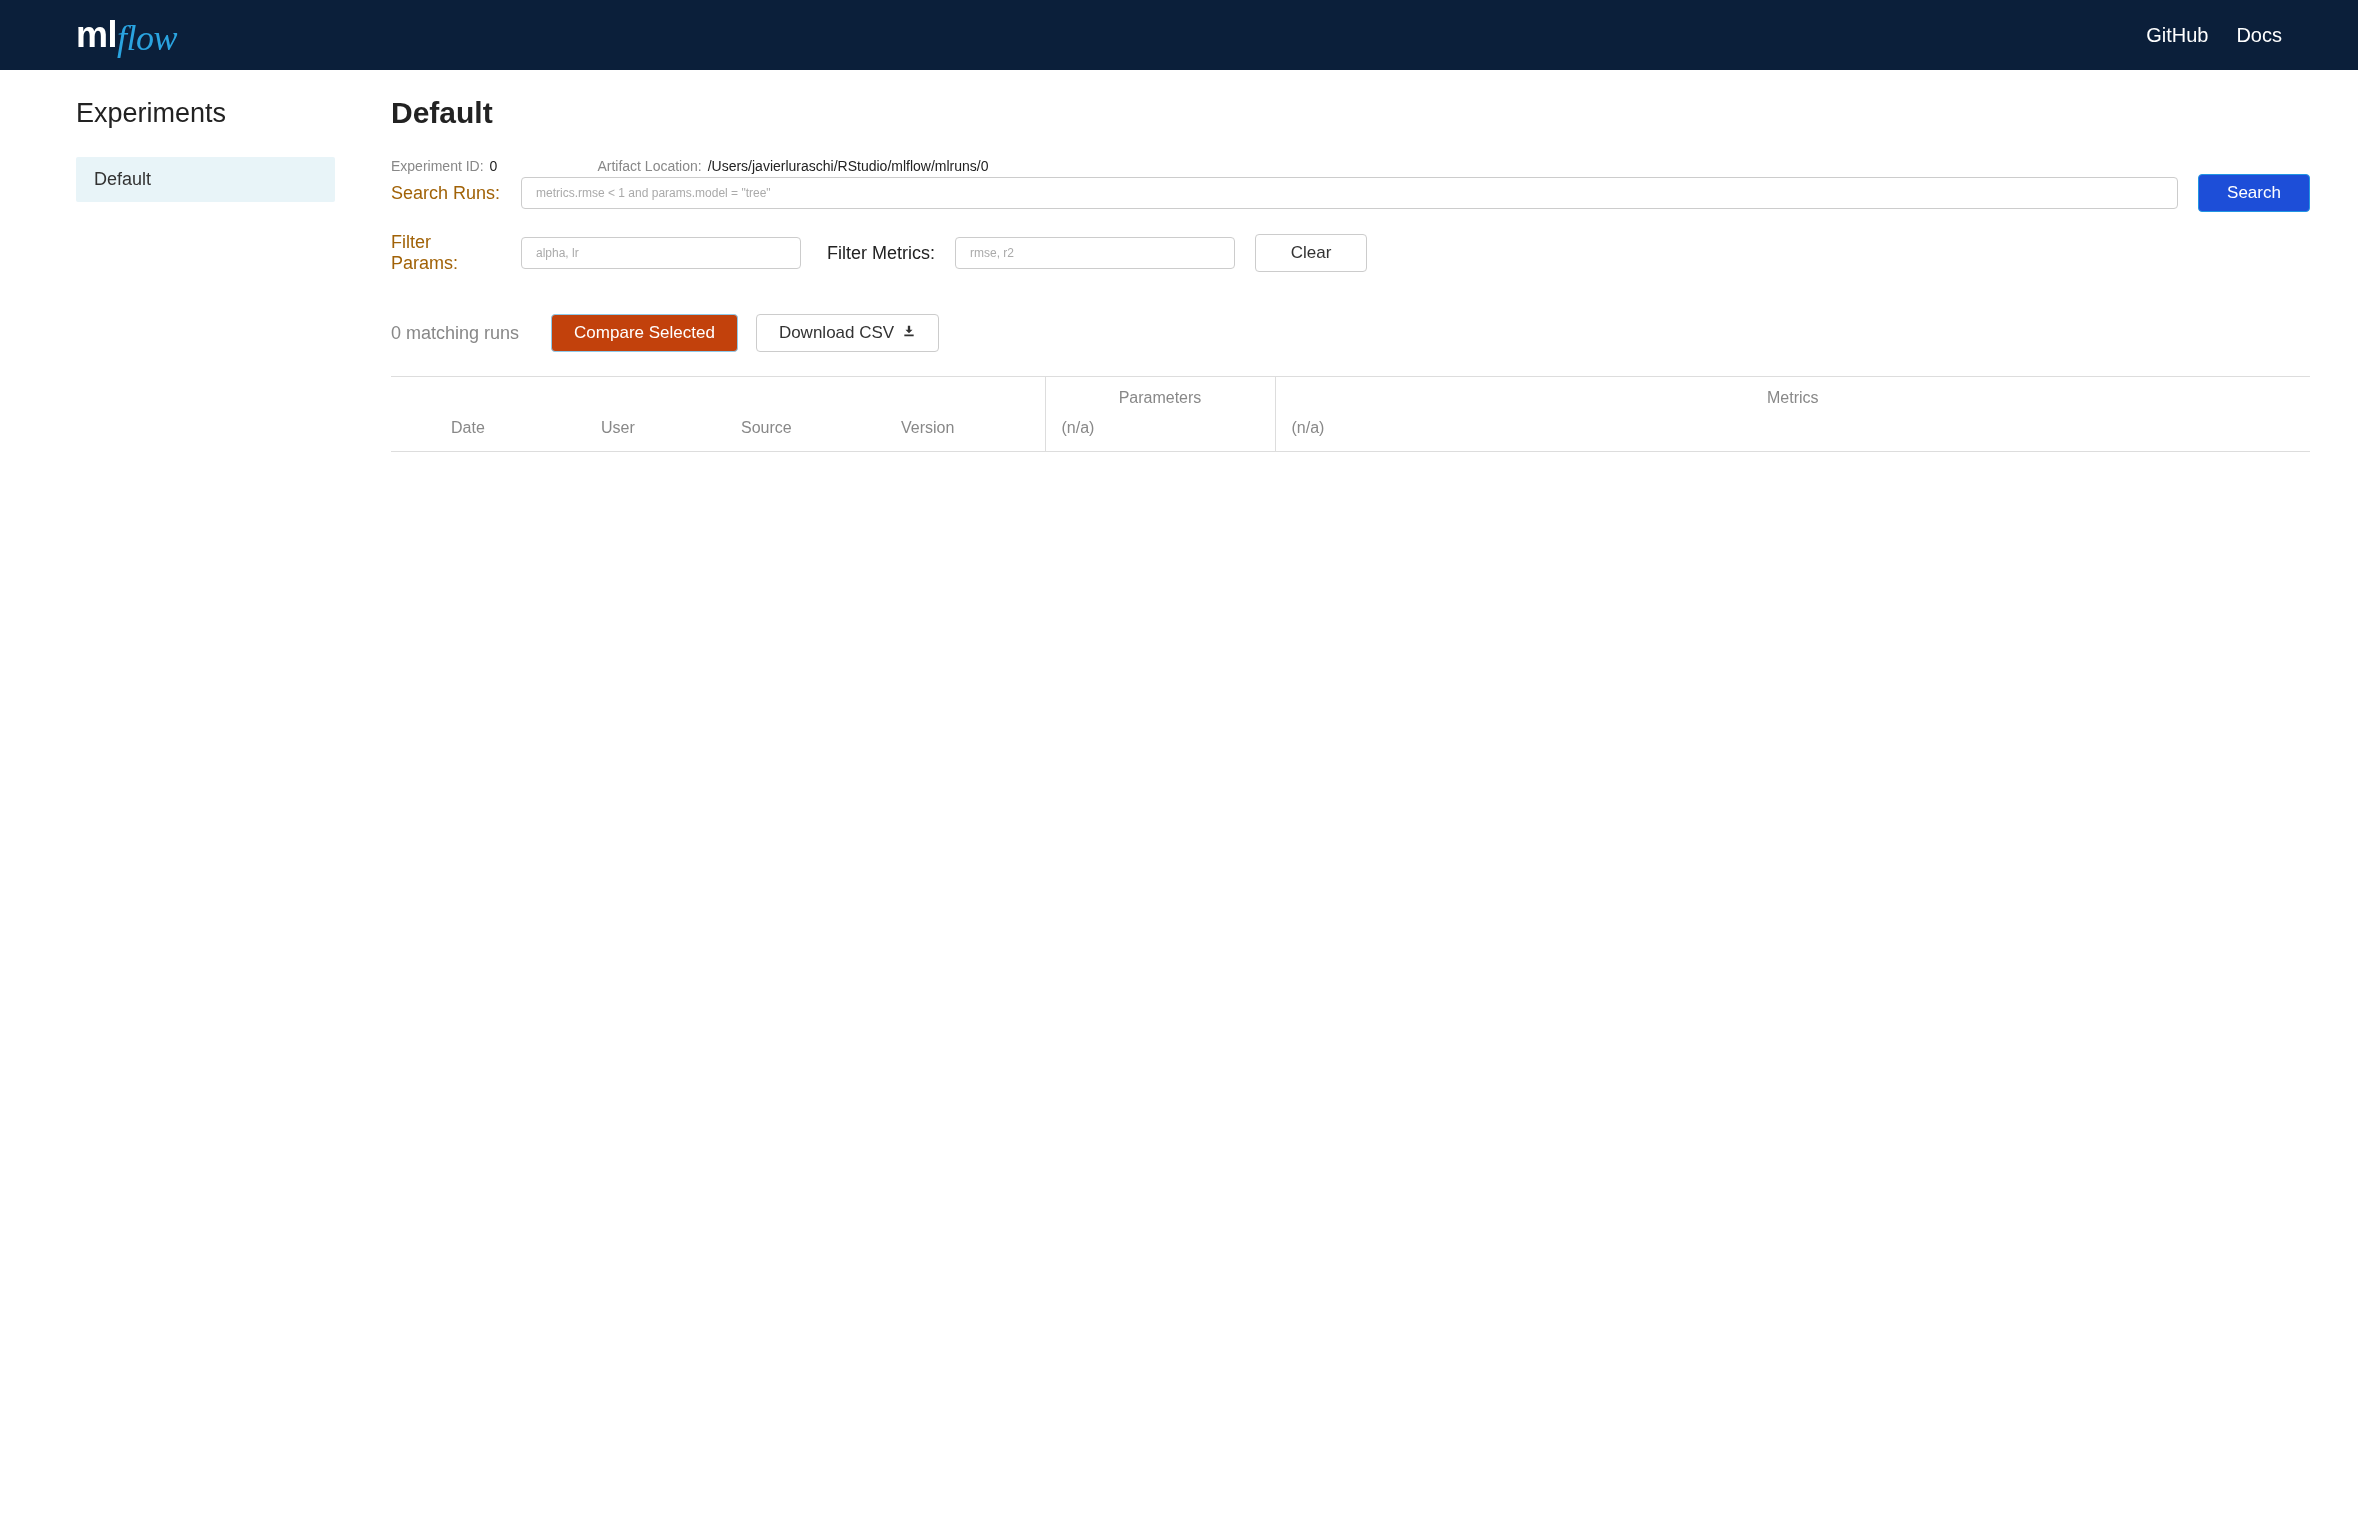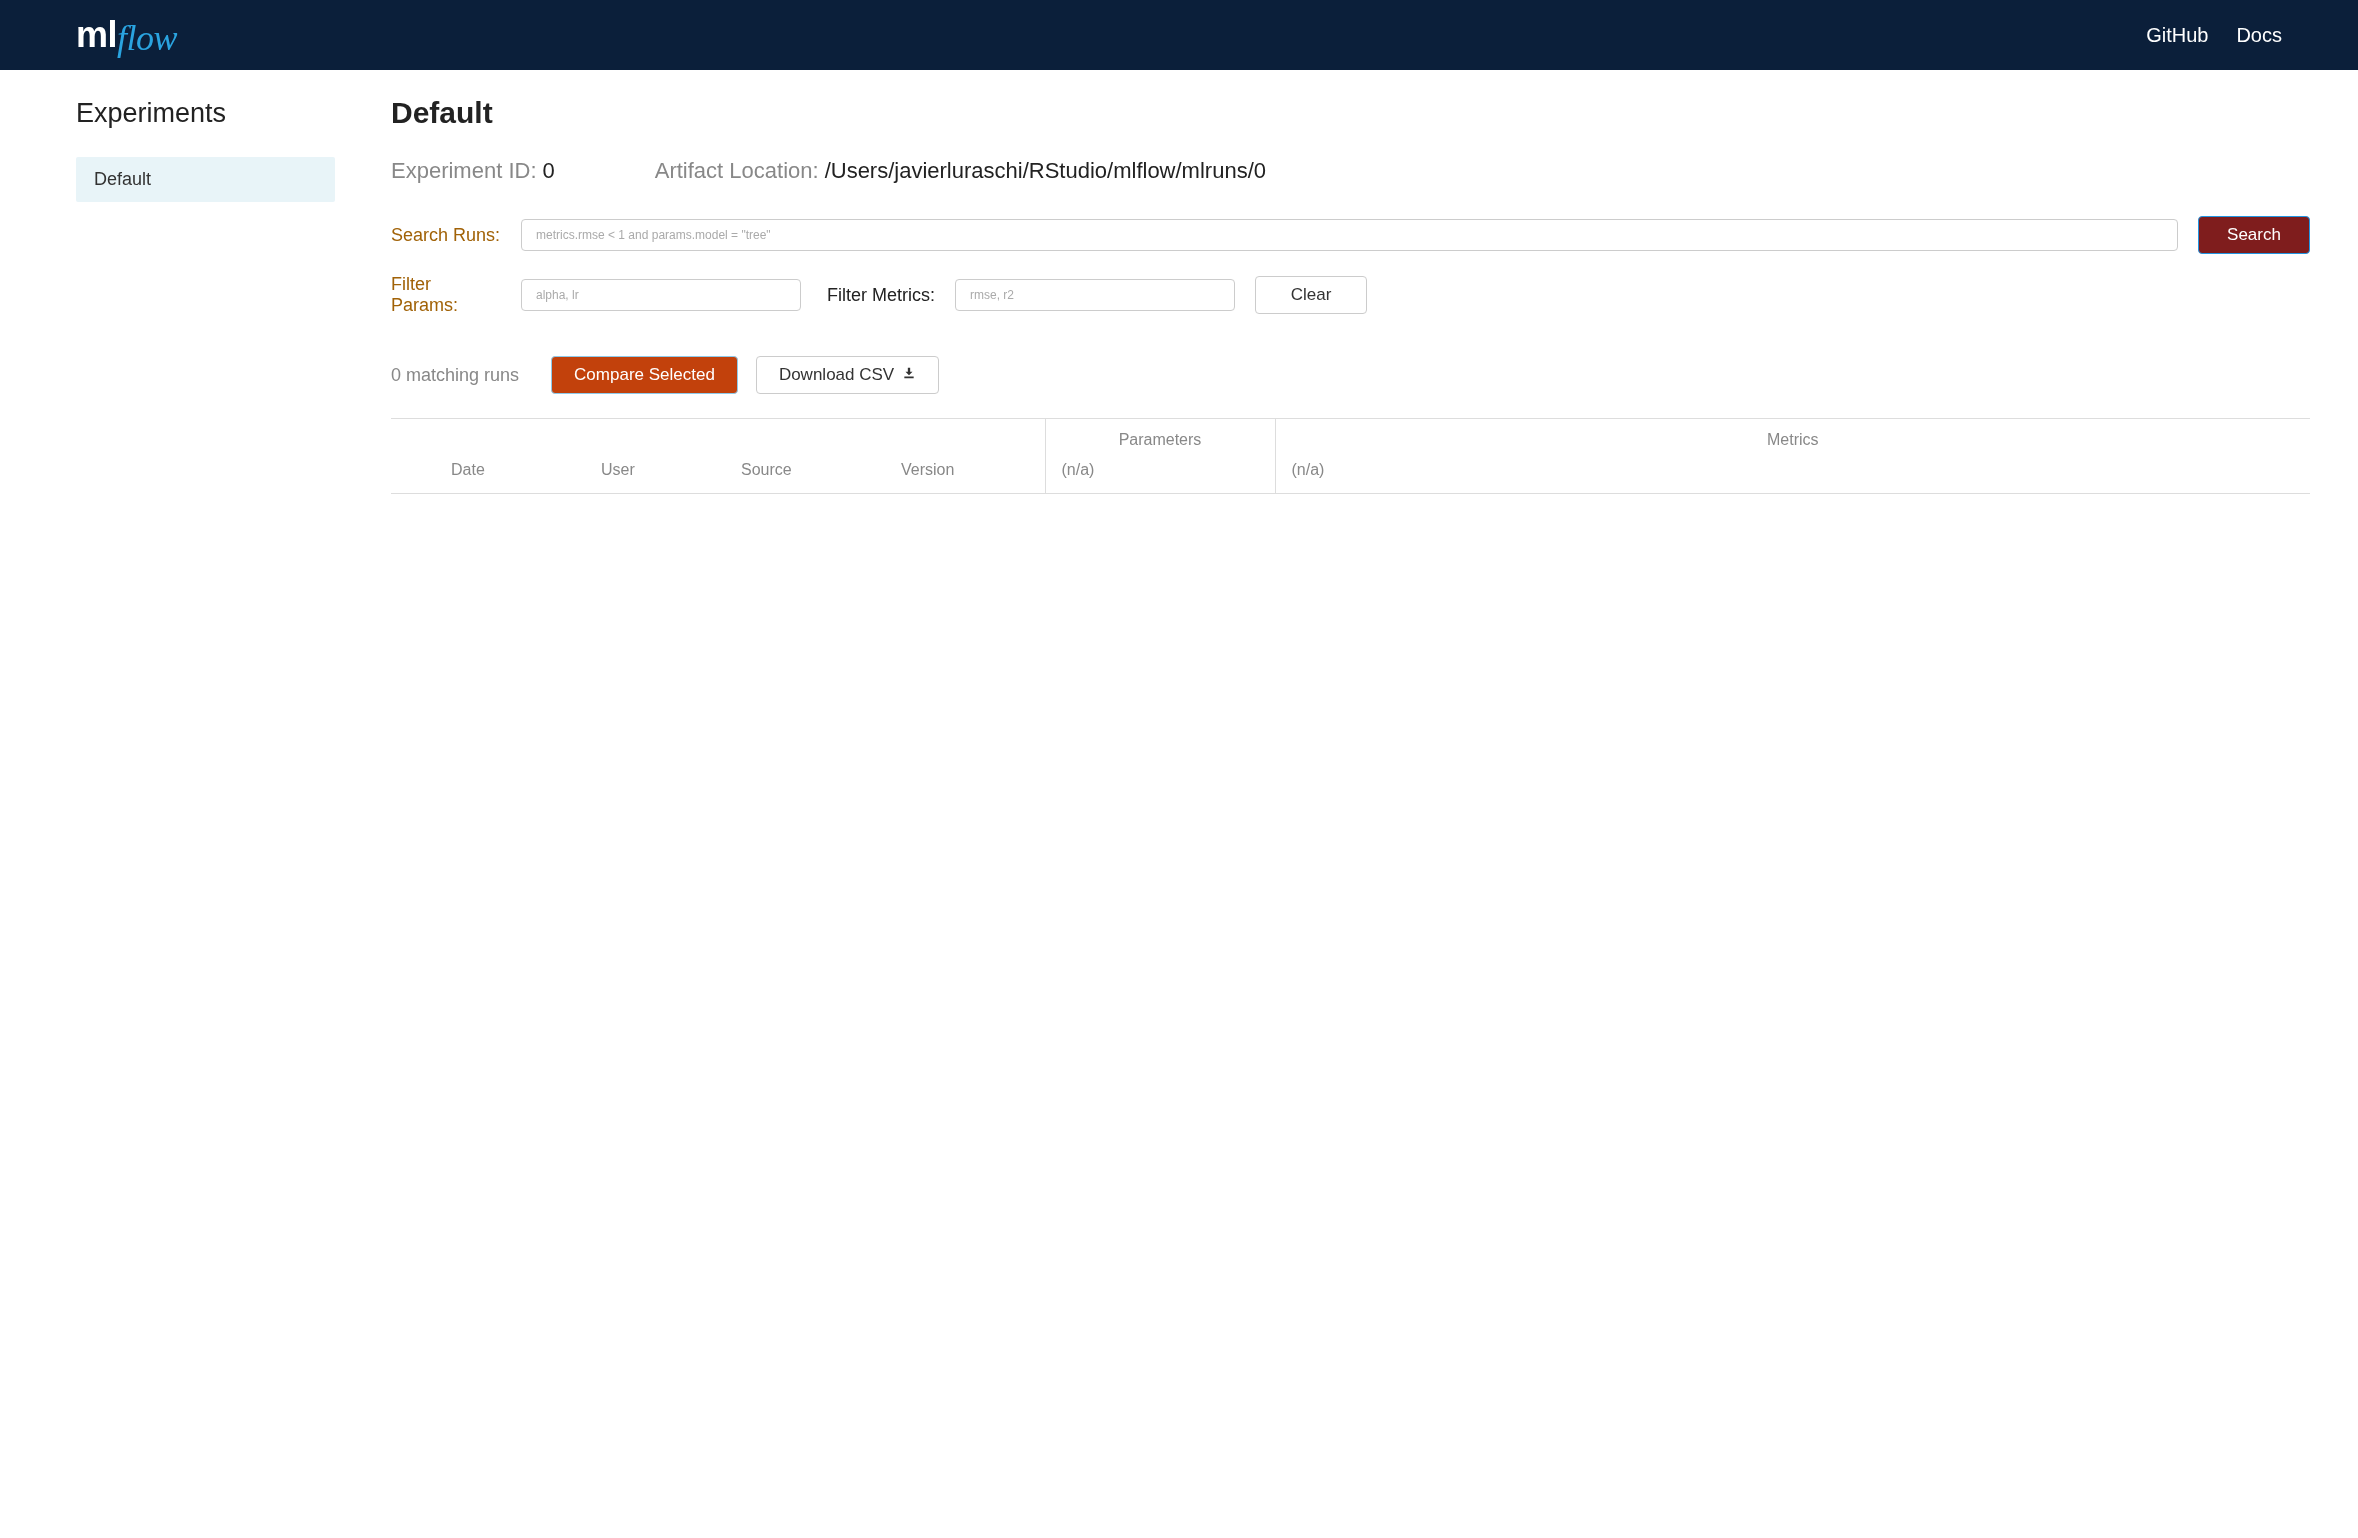--- a/index.html
+++ b/index.html
@@ -81,22 +81,21 @@
     }
     .page-title {
       font-size: 30px;
       font-weight: 700;
       color: #222;
       margin-bottom: 28px;
     }
     .info-line {
       display: flex;
       gap: 100px;
-      margin-bottom: 32px;
-      font-size: 22px;
+      font-size: 14px;
     }
     .info-label {
       color: #888;
     }
     .info-value {
       color: #222;
     }
     .info-pair {
       display: flex;
       gap: 6px;
@@ -129,21 +128,21 @@
     }
     .btn {
       padding: 8px 22px;
       font-size: 17px;
       border-radius: 4px;
       cursor: pointer;
       border: 1px solid transparent;
       font-weight: 400;
     }
     .btn-primary {
-      background: #7f1d1d;
+      background: #1d4ed8;
       color: #fff;
       border-color: #2196e3;
       min-width: 112px;
       text-align: center;
     }
     .btn-default {
       background: #fff;
       color: #333;
       border-color: #ccc;
       min-width: 112px;

